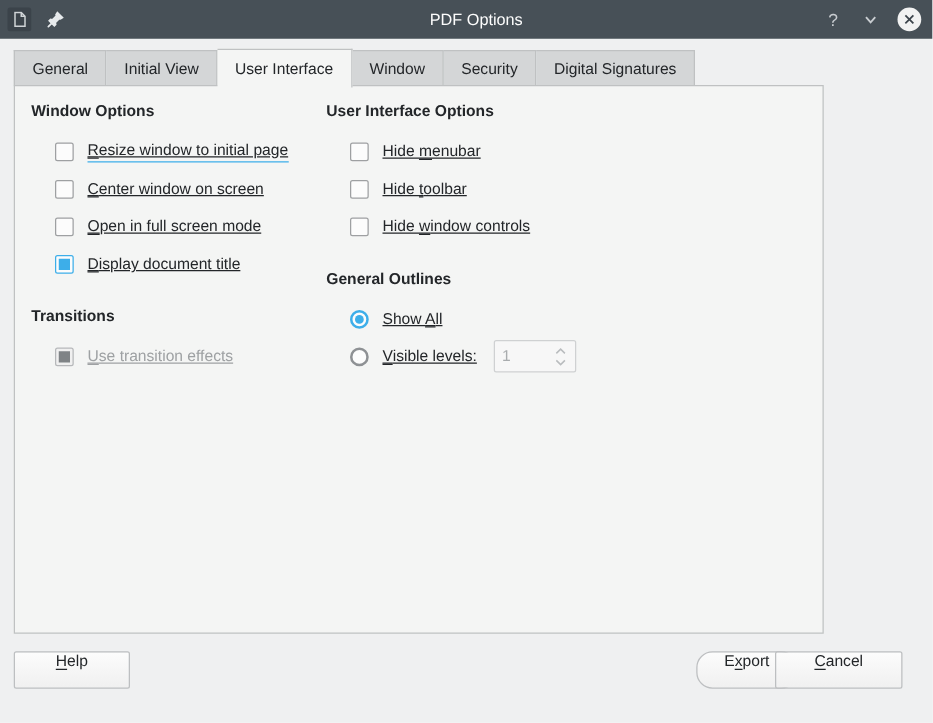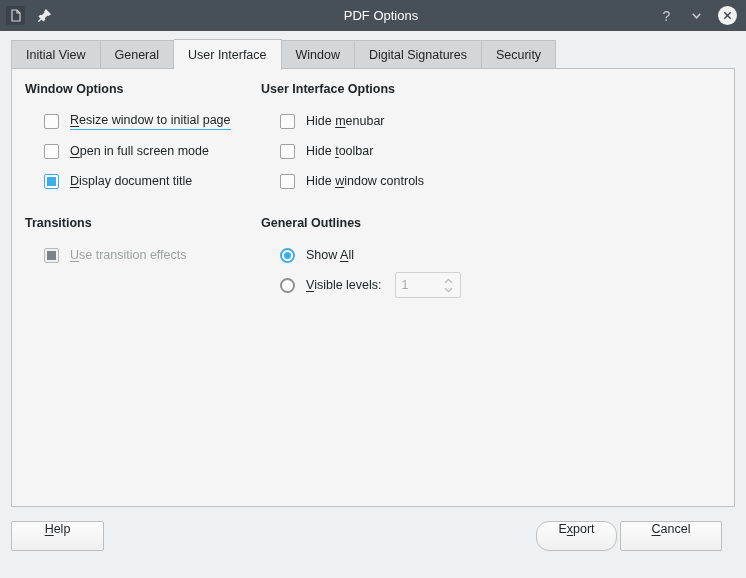--- a/index.html
+++ b/index.html
@@ -87,21 +87,21 @@
     border-color: #bfc1c2;
     height: 31px;
     z-index: 3;
     margin-bottom: -1px;
   }
 
   
   .panel {
     position: absolute;
     left: 11px; top: 68px;
-    width: 724px; height: 439px;
+    width: 648px; height: 439px;
     background: #f4f5f4;
     border: 1px solid #bfc1c2;
   }
 
   .cols { display: flex; padding: 13px 0 0 0; }
   .col-left  { width: 231px; padding-left: 13px; }
   .col-right { width: 300px; padding-left: 18px; }
 
   .grouptitle {
     font-weight: bold;
@@ -154,21 +154,21 @@
     display: flex; align-items: center; justify-content: center;
   }
   .rb.checked { border-color: #3daee9; }
   .rb.checked::after {
     content: "";
     width: 7px; height: 7px;
     border-radius: 50%;
     background: #3daee9;
   }
 
-  .lbl { font-size: 12.5px; color: #232629; white-space: nowrap; }
+  .lbl { font-size: 12.5px; color: #232629; white-space: nowrap; text-decoration: underline; }
   .lbl.disabled { color: #9b9e a0; color: #9ea1a3; }
   .lbl u { text-decoration: underline; text-underline-offset: 2px; }
 
   .focusline {
     border-bottom: 1px solid #3daee9;
     padding-bottom: 2px;
   }
 
   
   .spin {
@@ -200,21 +200,21 @@
     background: linear-gradient(#fcfcfc, #f0f0f0);
     border: 1px solid #bdbfc1;
     border-radius: 2px;
     display: flex; align-items: flex-start; justify-content: center;
     font-size: 12.5px;
     color: #232629;
     cursor: default;
   }
   .btn u { text-decoration: underline; text-underline-offset: 2px; }
   .btn-help   { left: 11px;  width: 93px; }
-  .btn-export { left: 536px; width: 81px; border-radius: 13px; }
+  .btn-export { left: 557px; width: 81px; border-radius: 13px; }
   .btn-cancel { left: 620px; width: 102px; }
 </style>
 </head>
 <body>
 
 <div class="titlebar">
   <div class="tb-left">
     <span class="app-icon">
       <svg width="13" height="13" viewBox="0 0 13 13">
         <path d="M3 1h5l3 3v8H3z" fill="none" stroke="#cfd3d6" stroke-width="1.2"></path>
@@ -244,50 +244,54 @@
       <svg width="11" height="11" viewBox="0 0 12 12">
         <line x1="2.5" y1="2.5" x2="9.5" y2="9.5" stroke="#3b434a" stroke-width="1.5"></line>
         <line x1="9.5" y1="2.5" x2="2.5" y2="9.5" stroke="#3b434a" stroke-width="1.5"></line>
       </svg>
     </span>
   </div>
 </div>
 
 <div class="tabstrip">
   <div class="tab">
+      <span>General</span>
+    </div>
+  <div class="tab">
       <span>Initial View</span>
-    </div>
-  <div class="tab">
-      <span>General</span>
     </div>
   <div class="tab active">
       <span>User Interface</span>
     </div>
   <div class="tab">
       <span>Window</span>
     </div>
   <div class="tab">
+      <span>Security</span>
+    </div>
+  <div class="tab">
       <span>Digital Signatures</span>
-    </div>
-  <div class="tab">
-      <span>Security</span>
     </div>
 </div>
 
 <div class="panel">
   <div class="cols">
 
     <div class="col-left">
       <div class="grouptitle">Window Options</div>
 
       <div class="row">
         <span class="cb"></span>
         <span class="lbl focusline"><u>R</u><span>esize window to initial page</span></span>
       </div>
 
+      <div class="row">
+        <span class="cb"></span>
+        <span class="lbl"><u>C</u><span>enter window on screen</span></span>
+      </div>
 
       <div class="row">
         <span class="cb"></span>
         <span class="lbl"><u>O</u><span>pen in full screen mode</span></span>
       </div>
 
       <div class="row">
         <span class="cb checked"></span>
         <span class="lbl"><u>D</u><span>isplay document title</span></span>
       </div>

